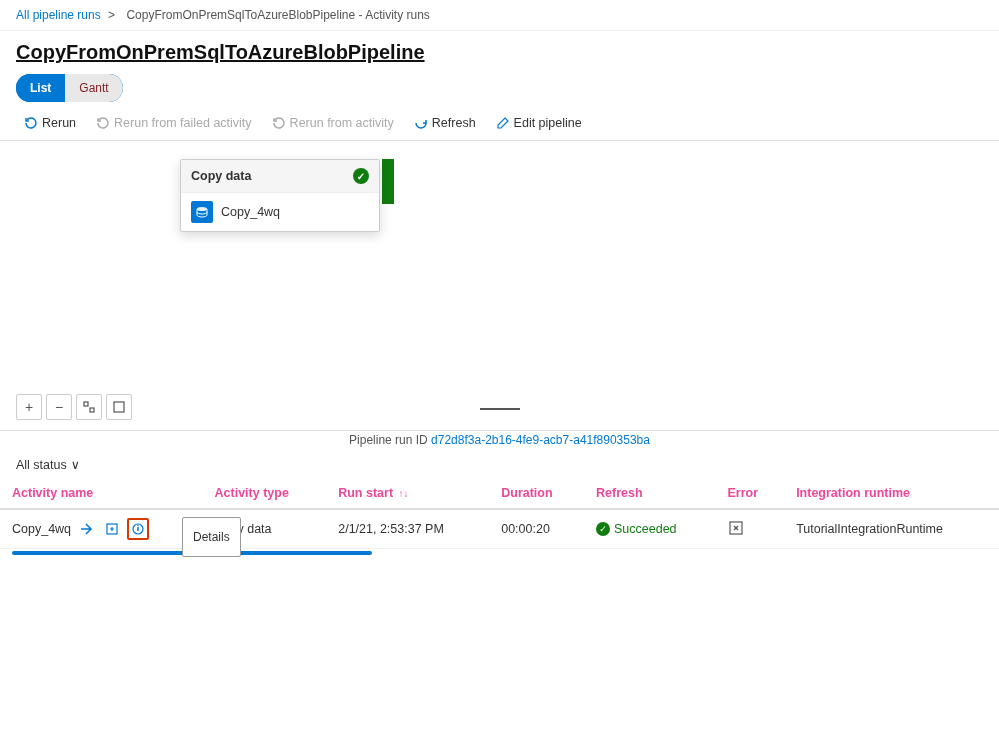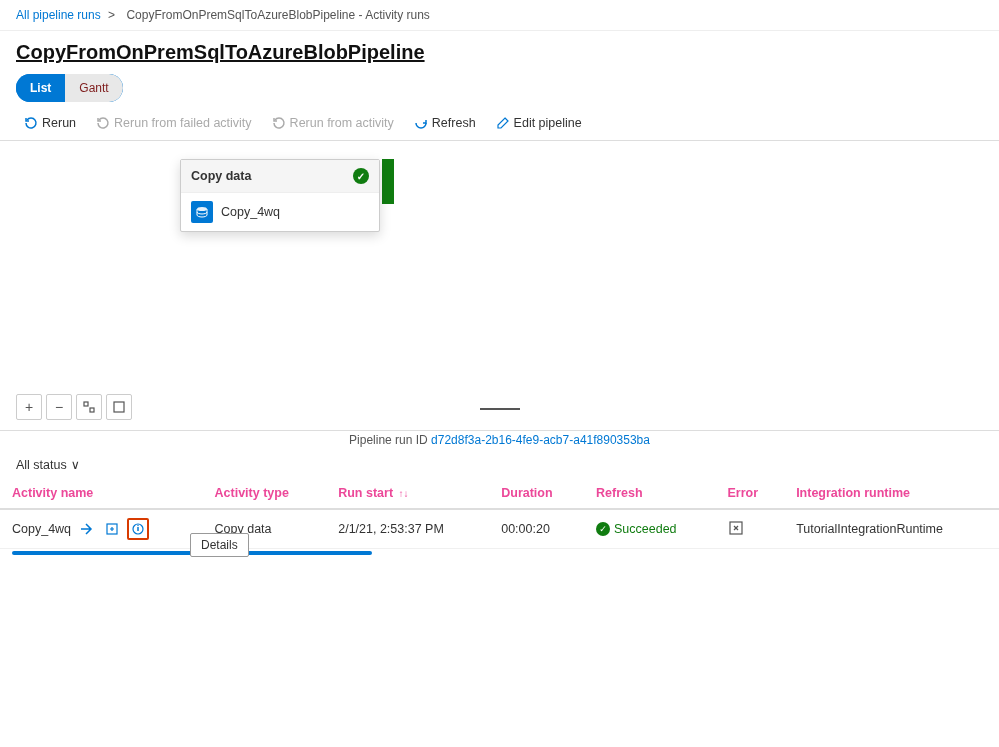--- a/index.html
+++ b/index.html
@@ -70,21 +70,21 @@
     .data-table thead tr { border-bottom: 2px solid #ddd; }
     .data-table th { padding: 8px 12px; font-size: 12.5px; font-weight: 600; color: #ec4899; text-align: left; background: #fff; }
     .data-table td { padding: 8px 12px; font-size: 12.5px; color: #333; border-bottom: 1px solid #f0f0f0; vertical-align: middle; }
     .data-table .row-actions { display: flex; align-items: center; gap: 4px; }
     .action-icon { width: 22px; height: 22px; display: inline-flex; align-items: center; justify-content: center; cursor: pointer; border-radius: 2px; color: #0078d4; font-size: 14px; }
     .action-icon.highlighted { border: 2px solid #d83b01; }
     .status-success { display: flex; align-items: center; gap: 4px; color: #107c10; font-weight: 500; }
     .status-dot { width: 14px; height: 14px; background: #107c10; border-radius: 50%; display: inline-flex; align-items: center; justify-content: center; color: #fff; font-size: 9px; flex-shrink: 0; }
 
     
-    .details-tooltip { position: absolute; background: #fff; border: 1px solid #999; padding: 4px 10px; font-size: 12px; color: #333; border-radius: 2px; bottom: 0px; left: 190px; z-index: 20; }
+    .details-tooltip { position: absolute; background: #fff; border: 1px solid #999; padding: 12px 10px; font-size: 12px; color: #333; border-radius: 2px; bottom: 0px; left: 182px; z-index: 20; }
 
     
     .table-scroll-bar { height: 4px; background: #0078d4; width: 360px; margin: 2px 12px; border-radius: 2px; }
 
     .sort-icon { font-size: 10px; margin-left: 2px; }
   </style>
 </head>
 <body>
 
 <div class="breadcrumb">

